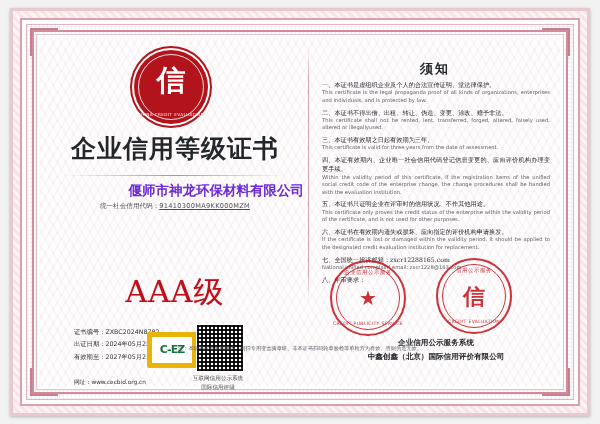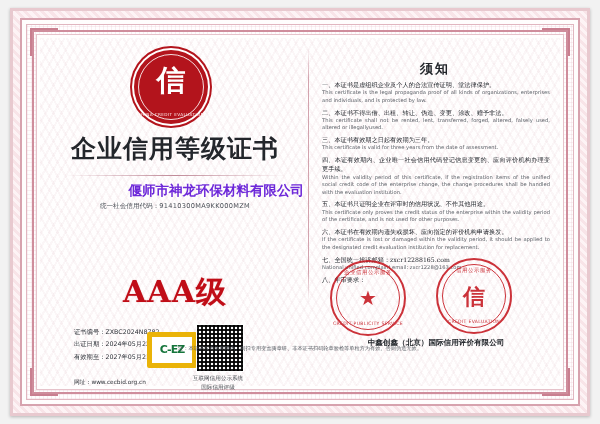--- a/index.html
+++ b/index.html
@@ -104,29 +104,29 @@
   }
   .company{
     position:absolute;left:0;top:138px;width:100%;text-align:right;
     font-family:"DejaVu Serif","Liberation Serif",serif;
     font-weight:bold;font-size:13.5px;color:#6d28d9;
   }
   .uscc{
     position:absolute;left:0;top:158px;width:100%;text-align:center;
     font-size:6.6px;color:#4a4f56;
   }
-  .uscc .val{letter-spacing:.3px;}
+  .uscc .val{letter-spacing:.3px;text-decoration:underline;}
   .desc{
     position:absolute;left:12px;top:176px;width:234px;
     font-size:7.4px;line-height:1.75;color:#2e3238;text-align:justify;
     font-family:"DejaVu Serif","Liberation Serif",serif;
   }
   .grade{
     position:absolute;left:0;top:228px;width:100%;text-align:center;
-    color:#c00d17;font-weight:bold;font-size:30px;letter-spacing:1px;
+    color:#c00d17;font-weight:normal;font-size:30px;letter-spacing:1px;
     font-family:"DejaVu Serif","Liberation Serif",serif;
     text-shadow:0 0 1px rgba(192,13,23,.4);
   }
   .meta{
     position:absolute;left:28px;top:282px;width:118px;
     font-size:6.3px;line-height:1.95;color:#2c3037;
   }
   .meta div span.k{color:#2c3037;}
   .qr{
     position:absolute;left:150px;top:280px;width:46px;height:46px;
@@ -331,19 +331,20 @@
       </div>
 
       <div class="stamp stamp-b">
         <div class="ring2"></div>
         <div class="top-arc">信用公示服务</div>
         <div class="xinc">信</div>
         <div class="bot-arc">CREDIT EVALUATION</div>
       </div>
 
       <div class="sign-line">
+        <div class="org">企业信用公示服务系统</div>
         <div class="org">中鑫创鑫（北京）国际信用评价有限公司</div>
       </div>
     </div>
 
     <div class="footnote">注：本证书仅有效期限内、岗扫专用变盖骑章研、非本证书扫码轮章验检等单粒方为有效、否则伪造无效。</div>
   </div>
 </div>
 
 </body></html>

